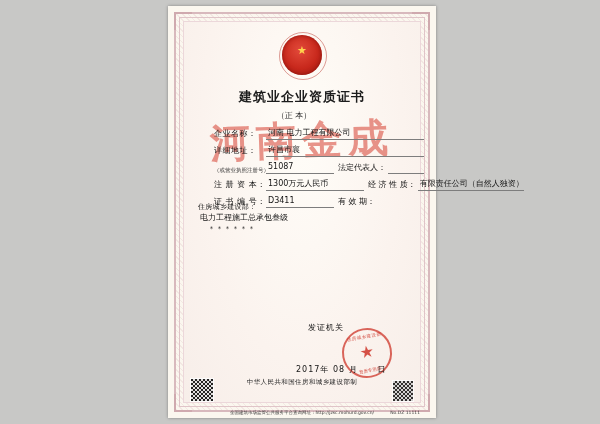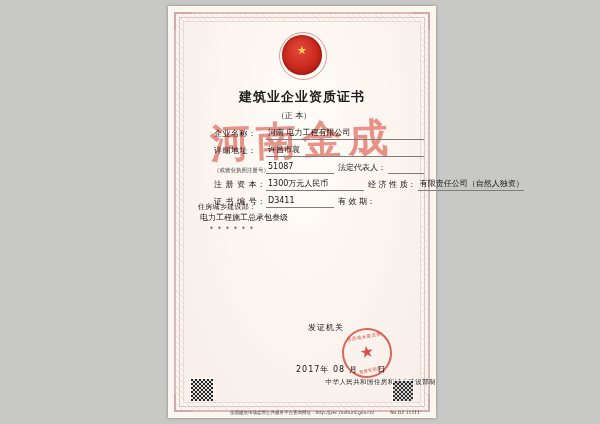--- a/index.html
+++ b/index.html
@@ -255,21 +255,21 @@
     top: 358px;
     font-size: 8px;
     color: #141414;
     letter-spacing: 1px;
   }
   .dateline .u { display: inline-block; min-width: 16px; border-bottom: 0; }
   .ministry {
     position: absolute;
     left: 0; right: 0;
     top: 372px;
-    text-align: right;
+    text-align: center;
     font-size: 6.5px;
     color: #222;
     letter-spacing: .4px;
   }
 
   
   .qr {
     position: absolute;
     left: 22px;
     bottom: 16px;

